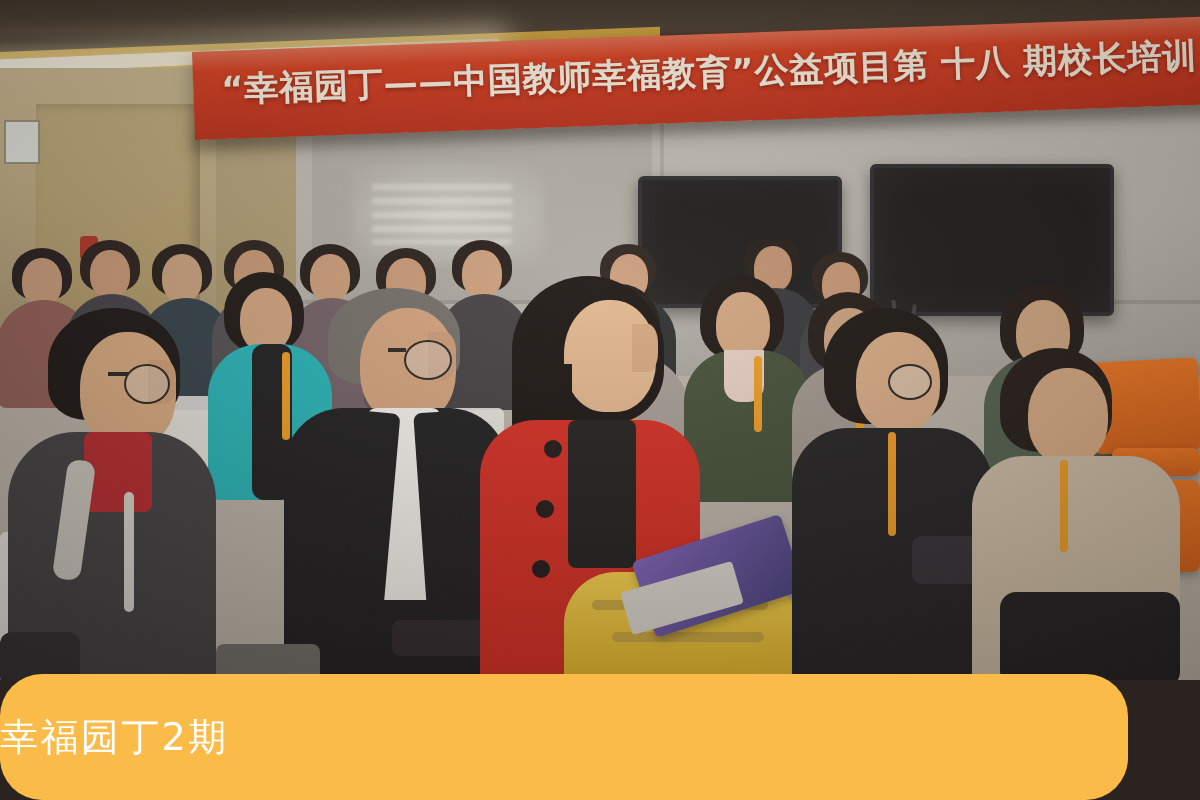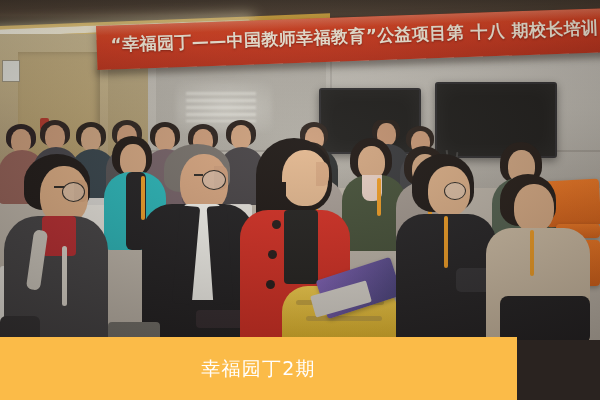--- a/index.html
+++ b/index.html
@@ -98,22 +98,22 @@
   .chair{position:absolute;background:#e9e7e2;border-radius:3px;opacity:.9;}
   .ochair{position:absolute;background:linear-gradient(180deg,#f0741d,#d55d12);border-radius:4px;
     box-shadow:0 2px 5px rgba(0,0,0,.3);}
 
   
   .grade{position:absolute;left:0;top:0;width:600px;height:340px;pointer-events:none;
     background:
       radial-gradient(ellipse 95% 80% at 50% 42%,rgba(255,245,225,.10),rgba(25,18,12,.36) 100%);}
 
   
-  .caption{position:absolute;left:0;top:337px;width:517px;height:63px;
-    background:#fbbb48;display:flex;align-items:center;justify-content:center;}
+  .caption{position:absolute;left:0;top:337px;width:564px;height:63px;
+    background:#fbbb48;display:flex;align-items:center;border-radius:21px;}
   .caption-text{color:#ffffff;font-size:19px;letter-spacing:1.2px;
     font-family:"DejaVu Sans",sans-serif;}
 </style>
 </head>
 <body>
 
 <div class="stage">
 
   <div class="room">
 

